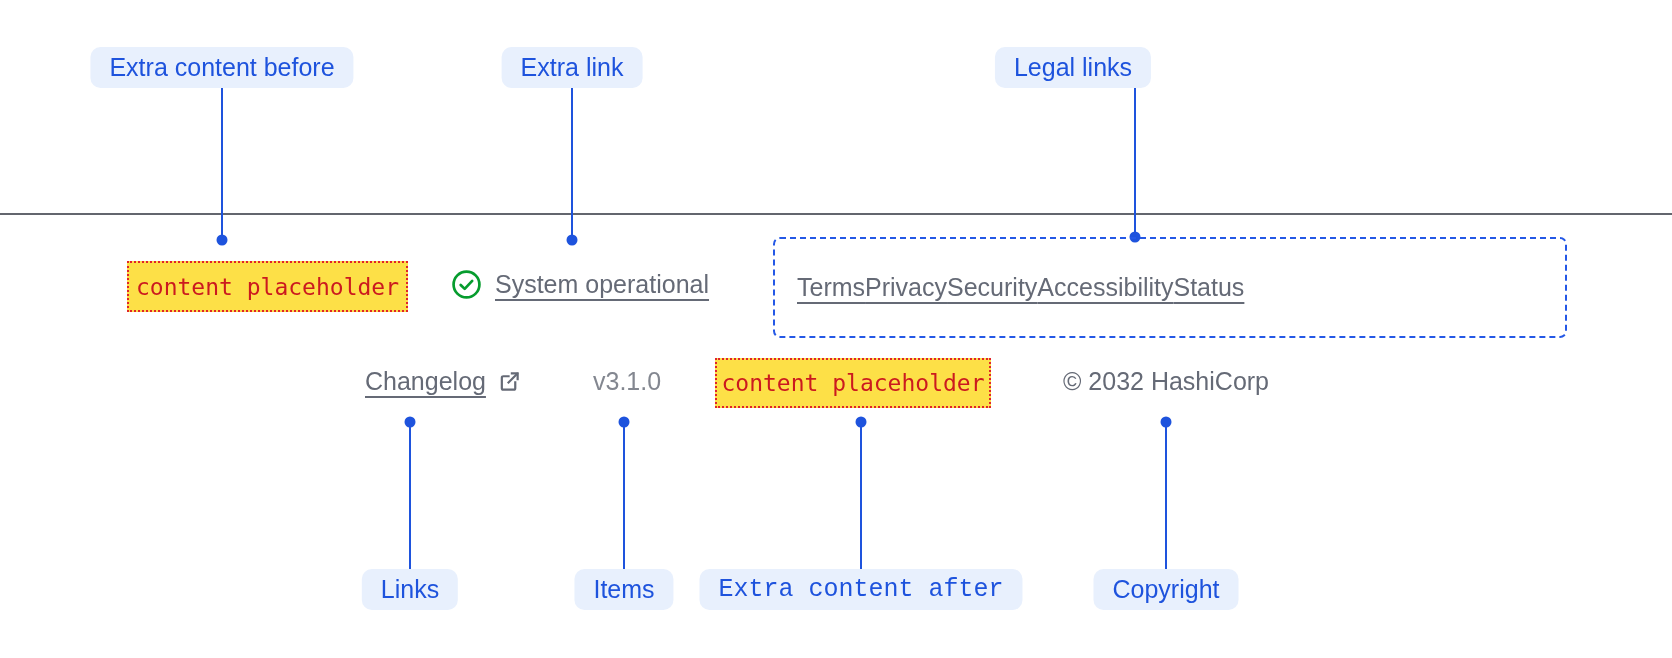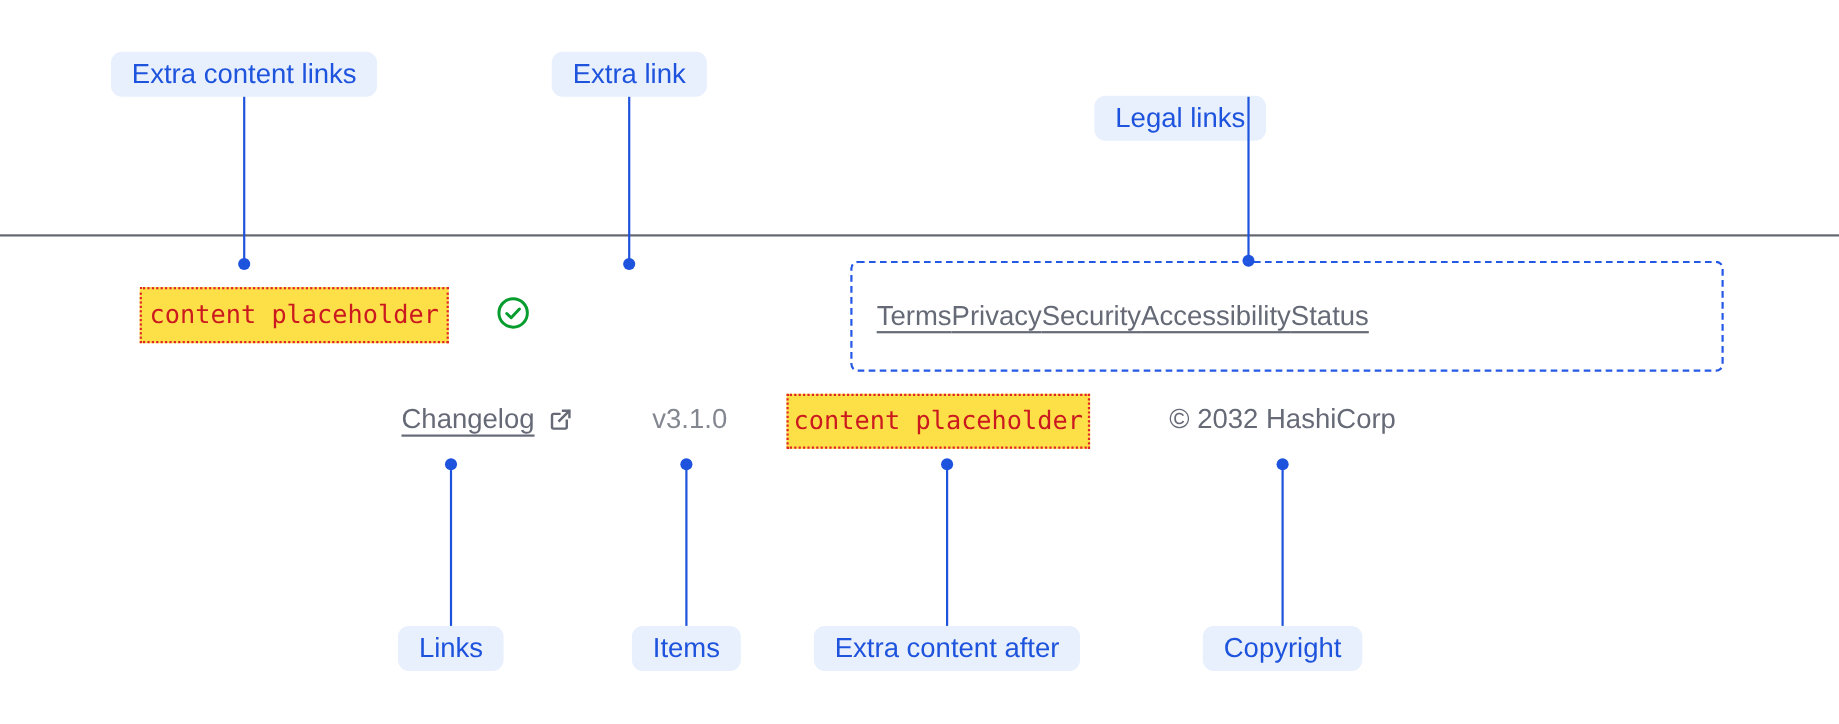--- a/index.html
+++ b/index.html
@@ -43,40 +43,41 @@
   .copyright{position:absolute;left:1166px;top:358px;height:46px;display:flex;align-items:center;transform:translateX(-50%);}
   .icon{display:inline-flex;align-items:center;}
 </style>
 </head>
 <body>
 
 <div class="canvas">
 
   <div class="rule"></div>
 
-  <div class="chip top" style="left:222px;">Extra content links</div>
+  <div class="chip top" style="left:222px;">Extra content before</div>
   <div class="chip top" style="left:572px;">Extra link</div>
-  <div class="chip top" style="left:1073px;margin-top:40px;">Legal links</div>
+  <div class="chip top" style="left:1073px;">Legal links</div>
 
   <div class="conn" style="left:221px;top:88px;height:152px;"></div>
   <div class="dot" style="left:222px;top:240px;"></div>
   <div class="conn" style="left:571px;top:88px;height:152px;"></div>
   <div class="dot" style="left:572px;top:240px;"></div>
   <div class="conn" style="left:1134px;top:88px;height:149px;"></div>
   <div class="dot" style="left:1135px;top:237px;"></div>
 
   <div class="placeholder" style="left:127px;top:261px;width:277px;height:47px;">content placeholder</div>
 
   <div class="status">
     <span class="icon">
       <svg width="31" height="31" viewBox="0 0 24 24" fill="none" stroke="#069c2e" stroke-width="2.1" stroke-linecap="round" stroke-linejoin="round">
         <circle cx="12" cy="12" r="10"></circle>
         <polyline points="7.5,12.4 10.6,15.4 16.4,9.2"></polyline>
       </svg>
     </span>
+    <span class="graytext underlined">System operational</span>
   </div>
 
   <div class="legalbox">
     <span class="graytext underlined">Terms</span>
     <span class="graytext underlined">Privacy</span>
     <span class="graytext underlined">Security</span>
     <span class="graytext underlined">Accessibility</span>
     <span class="graytext underlined">Status</span>
   </div>
 
@@ -105,16 +106,16 @@
   <div class="conn" style="left:409px;top:422px;height:147px;"></div>
   <div class="dot" style="left:624px;top:422px;"></div>
   <div class="conn" style="left:623px;top:422px;height:147px;"></div>
   <div class="dot" style="left:861px;top:422px;"></div>
   <div class="conn" style="left:860px;top:422px;height:147px;"></div>
   <div class="dot" style="left:1166px;top:422px;"></div>
   <div class="conn" style="left:1165px;top:422px;height:147px;"></div>
 
   <div class="chip bottom" style="left:410px;">Links</div>
   <div class="chip bottom" style="left:624px;">Items</div>
-  <div class="chip bottom" style="left:861px;">Extra content after</div>
+  <div class="chip bottom" style="left:861px;font-family:Liberation Mono, monospace;">Extra content after</div>
   <div class="chip bottom" style="left:1166px;">Copyright</div>
 
 </div>
 
 </body></html>

